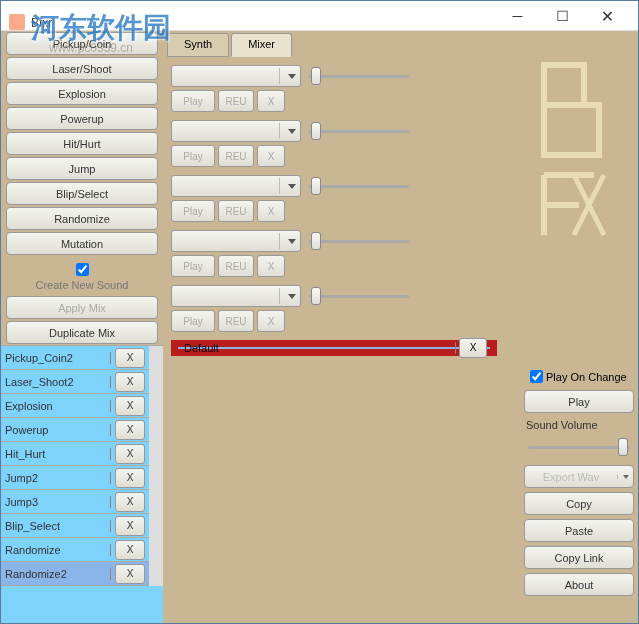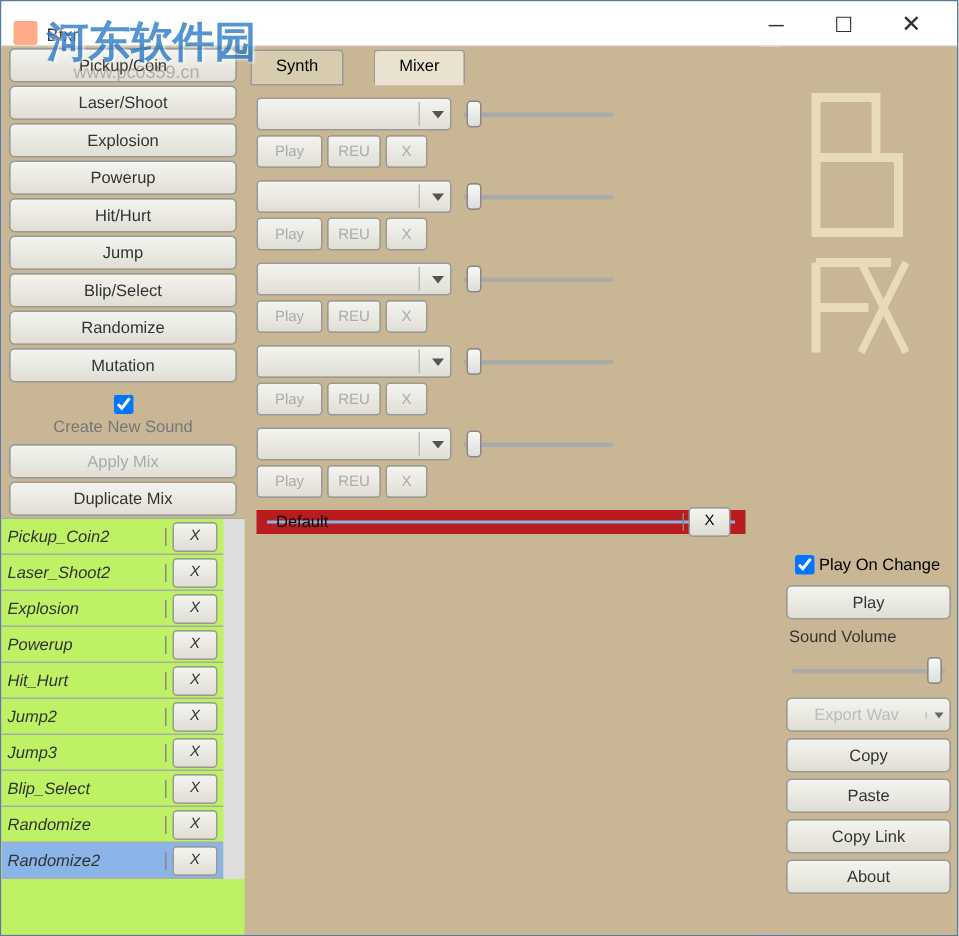--- a/index.html
+++ b/index.html
@@ -12,31 +12,31 @@
 .winbtn { width: 45px; height: 28px; display: flex; align-items: center; justify-content: center; font-size: 14px; color: #333; }
 .winbtn.close { font-size: 16px; }
 .watermark { position: absolute; top: 8px; left: 30px; font-size: 28px; font-weight: bold; color: #2a7bc8; text-shadow: 1px 1px 2px #fff; opacity: 0.8; pointer-events: none; z-index: 100; }
 .watermark-url { position: absolute; top: 40px; left: 48px; font-size: 12px; color: #888; opacity: 0.6; pointer-events: none; z-index: 100; }
 .content { display: flex; height: calc(100% - 30px); background: #c8b695; }
 .sidebar { width: 162px; display: flex; flex-direction: column; background: #c8b695; }
 .btn { background: linear-gradient(#f4f4f0, #e0ded4); border: 1px solid #999; border-radius: 4px; font-size: 11px; color: #333; height: 23px; margin: 1px 5px; cursor: pointer; display: flex; align-items: center; justify-content: center; }
 .btn.disabled { color: #aaa; }
 .checkbox-row { display: flex; align-items: center; font-size: 11px; color: #777; padding: 4px 6px; flex-direction: column; }
 .checkbox-row input { margin-right: 4px; }
-.soundlist { flex: 1; overflow-y: auto; background: #bef264; border-top: 1px solid #aaa; position: relative; font-style: italic; }
+.soundlist { flex: 1; overflow-y: auto; background: #7dd3fc; border-top: 1px solid #aaa; position: relative; }
 .soundlist-inner { display: flex; }
 .sl-rows { flex: 1; }
 .sl-scrollbar { width: 14px; background: #ddd; }
 .sound-row { display: flex; align-items: center; border-bottom: 1px solid #aaa; height: 24px; font-size: 11px; color: #333; }
 .sound-row.selected { background: #8bb4e8; }
 .sound-row .sname { flex: 1; padding-left: 4px; border-right: 1px solid #888;}
 .sound-row .xbtn { width: 30px; height: 20px; margin: 0 4px; background: linear-gradient(#f4f4f0,#e0ded4); border: 1px solid #999; border-radius: 3px; font-size: 10px; text-align: center; line-height: 18px; cursor: pointer; }
 .main { flex: 1; display: flex; flex-direction: column; background: #c8b695; }
 .tabs { display: flex; padding-top: 2px; padding-left: 4px; height: 26px; }
-.tab { padding: 4px 16px; font-size: 11px; background: #d8ccb0; border: 1px solid #999; border-radius: 3px 3px 0 0; margin-right: 20px; cursor: pointer; }
+.tab { padding: 4px 16px; font-size: 11px; background: #d8ccb0; border: 1px solid #999; border-radius: 3px 3px 0 0; margin-right: 2px; cursor: pointer; }
 .tab.active { background: #e9e2ce; border-bottom: 1px solid #e9e2ce; }
 .mixer-area { flex: 1; padding: 8px; position: relative; }
 .mixer-channel { margin-bottom: 8px; }
 .channel-top { display: flex; align-items: center; }
 .dropdown { width: 130px; height: 22px; background: linear-gradient(#f4f4f0,#e0ded4); border: 1px solid #999; border-radius: 3px; display: flex; align-items: center; justify-content: flex-end; padding-right: 4px; font-size: 10px; cursor: pointer; }
 .dropdown .arrow { border-left: 4px solid transparent; border-right: 4px solid transparent; border-top: 5px solid #555; margin-left: 4px; }
 .dropdown .sep { width:1px; height:16px; background:#bbb; margin-right:4px;}
 .slider { flex: 0 0 100px; margin-left: 8px; height: 20px; position: relative; }
 .slider-track { height: 3px; background: #aaa; border-radius: 2px; position: absolute; top: 9px; left: 0; right: 0; }
 .slider-thumb { width: 10px; height: 18px; background: linear-gradient(#f8f8f4,#ddd); border: 1px solid #888; border-radius: 3px; position: absolute; top: 1px; left: 2px; cursor: pointer; }

